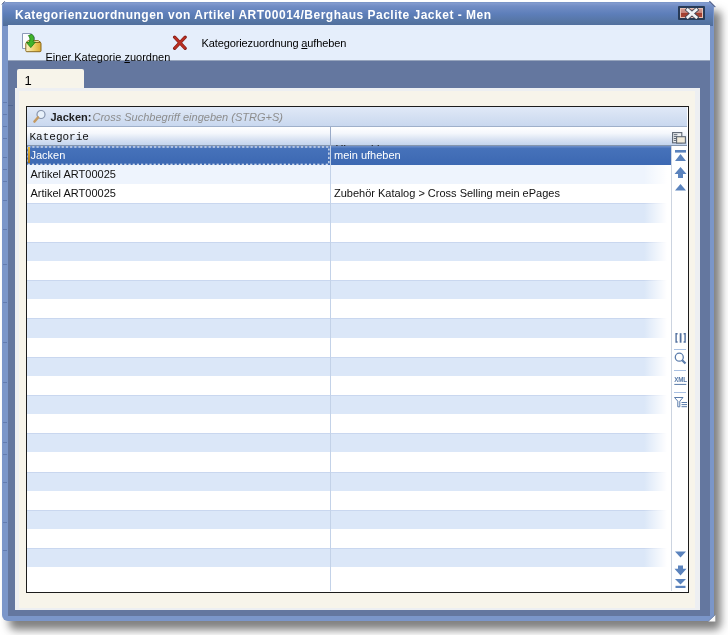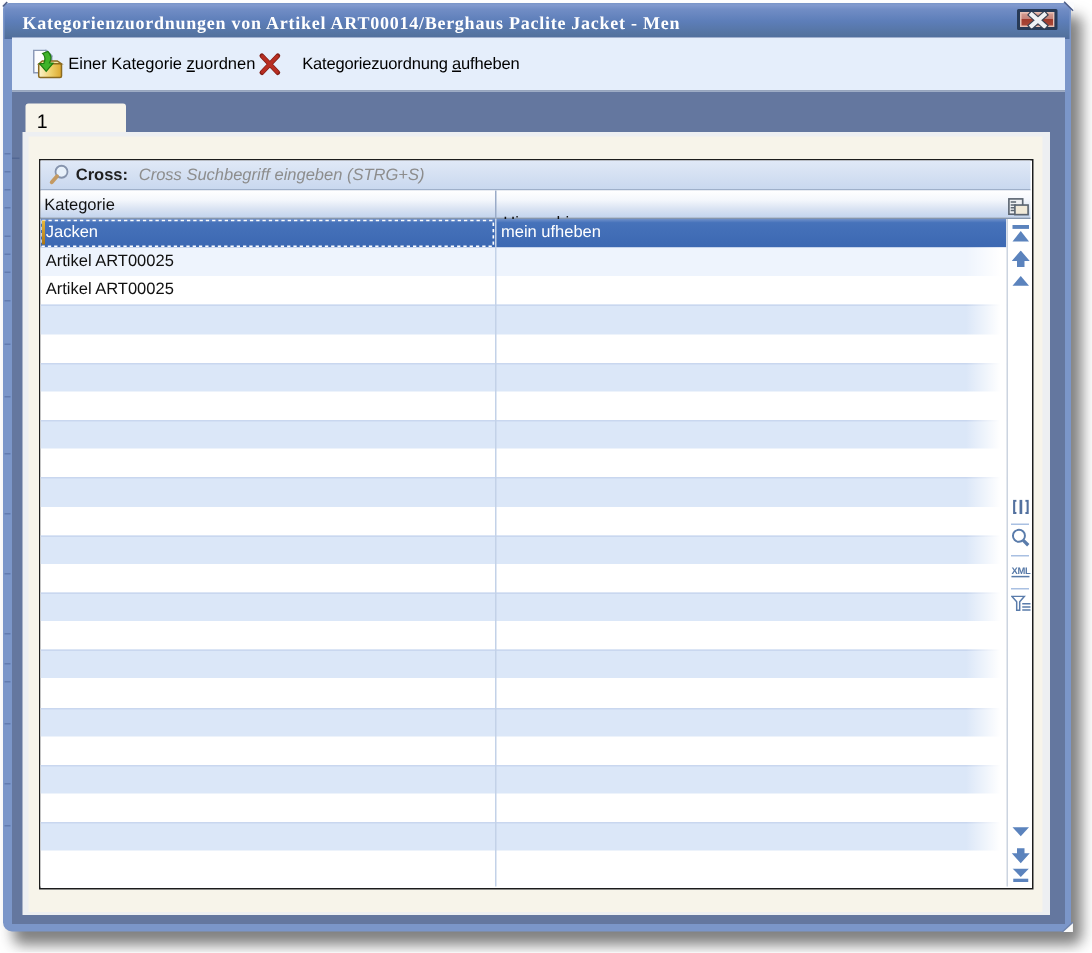--- a/index.html
+++ b/index.html
@@ -6,21 +6,21 @@
 html,body { width:728px; height:635px; background:#ffffff; overflow:hidden;
   font-family:"Liberation Sans", sans-serif; }
 #stage { position:relative; width:728px; height:635px; }
 
 
 #dlg { position:absolute; left:2px; top:1.5px; width:712px; height:619px;
   background:#7b96c9; border-radius:4px 4px 6px 6px;
   box-shadow:7px 9px 9px rgba(118,118,118,0.92); }
 #titlebar { position:absolute; left:1px; top:1px; width:710px; height:23px;
   border-radius:3px 3px 0 0;
-  background:linear-gradient(#849cd0 0%, #718dc5 14%, #5d7eb9 48%, #54739f 88%, #4f6c9d 100%);font-family:Liberation Serif, serif; }
+  background:linear-gradient(#849cd0 0%, #718dc5 14%, #5d7eb9 48%, #54739f 88%, #4f6c9d 100%); }
 #title { position:absolute; left:12px; top:5px; color:#ffffff; font-size:12px;
   font-weight:bold; letter-spacing:0.5px; }
 #closebtn { position:absolute; left:675px; top:3px; width:27px; height:14.5px;
   border:2px solid #273a56; border-radius:1px;
   background:linear-gradient(#d8a296 0%, #c5837a 45%, #a03c2d 50%, #aa4a3a 100%);
   box-shadow:inset 0 0 0 1px #e7c0b4; }
 #closebtn svg { position:absolute; left:7.5px; top:0.5px; }
 
 
 #bodyp { position:absolute; left:5.5px; top:23.5px; width:702.5px; height:591px;
@@ -89,41 +89,41 @@
           <rect x="3.8" y="9.5" width="15.2" height="9.2" rx="1" fill="url(#fg)" stroke="#8a6a20" stroke-width="1"></rect>
           <defs>
               <linearGradient id="fg" x1="0" y1="0" x2="1" y2="0">
             <stop offset="0" stop-color="#faf3cd"></stop>
                 <stop offset="0.55" stop-color="#eed069"></stop>
                 <stop offset="1" stop-color="#dca82e"></stop>
           </linearGradient>
             </defs>
           <path d="M9.9,1.3 C12.3,3.6 12.4,6.4 11,8.9 L13.4,9.1 L8.8,14.6 L4.4,9.5 L7.2,9.3 C8.4,6.7 8.1,4.3 6.4,2.6 Z" fill="#3fb32a" stroke="#1e7c10" stroke-width="0.8"></path>
         </svg>
-        <div class="tbtxt" style="left:38px;">Einer Kategorie <span style="text-decoration:underline">z</span>uordnen</div>
+        <div class="tbtxt" style="left:38px;margin-top:14px;">Einer Kategorie <span style="text-decoration:underline">z</span>uordnen</div>
         <svg width="17" height="17" viewBox="0 0 17 17" style="position:absolute;left:164px;top:10px;">
           <path d="M2.6,2.2 L13.2,13.4 M13.2,2.2 L2.6,13.4" stroke="#821e15" stroke-width="3.2" stroke-linecap="round"></path>
           <path d="M3,2.6 L12.8,13 M12.8,2.6 L3,13" stroke="#b82e22" stroke-width="2.2" stroke-linecap="round"></path>
         </svg>
         <div class="tbtxt" style="left:194px;letter-spacing:-0.12px;">Kategoriezuordnung <span style="text-decoration:underline">a</span>ufheben</div>
       </div>
       <div id="tab">1 Standard</div>
       <div id="bevel">
       <div id="cream">
         <div id="box">
           <div id="search">
             <svg width="15" height="15" viewBox="0 0 15 15" style="position:absolute;left:5px;top:2px;">
               <circle cx="9" cy="5.5" r="4" fill="#e8f1fa" stroke="#8694ad" stroke-width="1.2"></circle>
               <path d="M6,8.5 L2.5,12.5" stroke="#c49a62" stroke-width="2.6" stroke-linecap="round"></path>
             </svg>
-            <div id="suche">Cross:</div>
+            <div id="suche">Jacken:</div>
             <div id="placeholder">Cross Suchbegriff eingeben (STRG+S)</div>
           </div>
           <div id="header">
-            <div class="hcell" style="left:2px;">Kategorie</div>
+            <div class="hcell" style="left:2px;font-family:Liberation Mono, monospace;">Kategorie</div>
             <div class="hcell" style="left:308px;margin-top:12px;">Hierarchie</div>
             <div style="position:absolute;left:302.5px;top:0;width:1px;height:19px;background:#9aabc8;"></div>
             <svg id="chooser" width="14" height="12" viewBox="0 0 14 12">
               <rect x="0.6" y="0.6" width="9.2" height="10.2" fill="#eef0f3" stroke="#5c6672" stroke-width="1.1"></rect>
               <path d="M1.8,2.7 L5.4,2.7 M1.8,4.6 L5.4,4.6 M1.8,6.5 L5.4,6.5 M1.8,8.4 L5.4,8.4" stroke="#5c6672" stroke-width="1"></path>
               <rect x="4.6" y="4.7" width="8.8" height="6.4" fill="#f1ead9" stroke="#5c6672" stroke-width="1.1"></rect>
             </svg>
           </div>
           <div id="rows">
             <div class="row rsel">
@@ -132,20 +132,21 @@
                   </svg>
                   <div id="caret"></div>
                   <div class="c1" style="color:#fff;text-align:right;">Jacken</div>
                   <div class="c2" style="color:#fff;">mein ufheben</div>
                 </div>
             <div class="row rp">
                   <div class="c1">Artikel ART00025</div>
                 </div>
             <div class="row">
                   <div class="c1">Artikel ART00025</div>
+                  <div class="c2">Zubehör Katalog &gt; Cross Selling mein ePages</div>
                 </div>
             <div class="row rb"></div>
             <div class="row"></div>
             <div class="row rb"></div>
             <div class="row"></div>
             <div class="row rb"></div>
             <div class="row"></div>
             <div class="row rb"></div>
             <div class="row"></div>
             <div class="row rb"></div>

